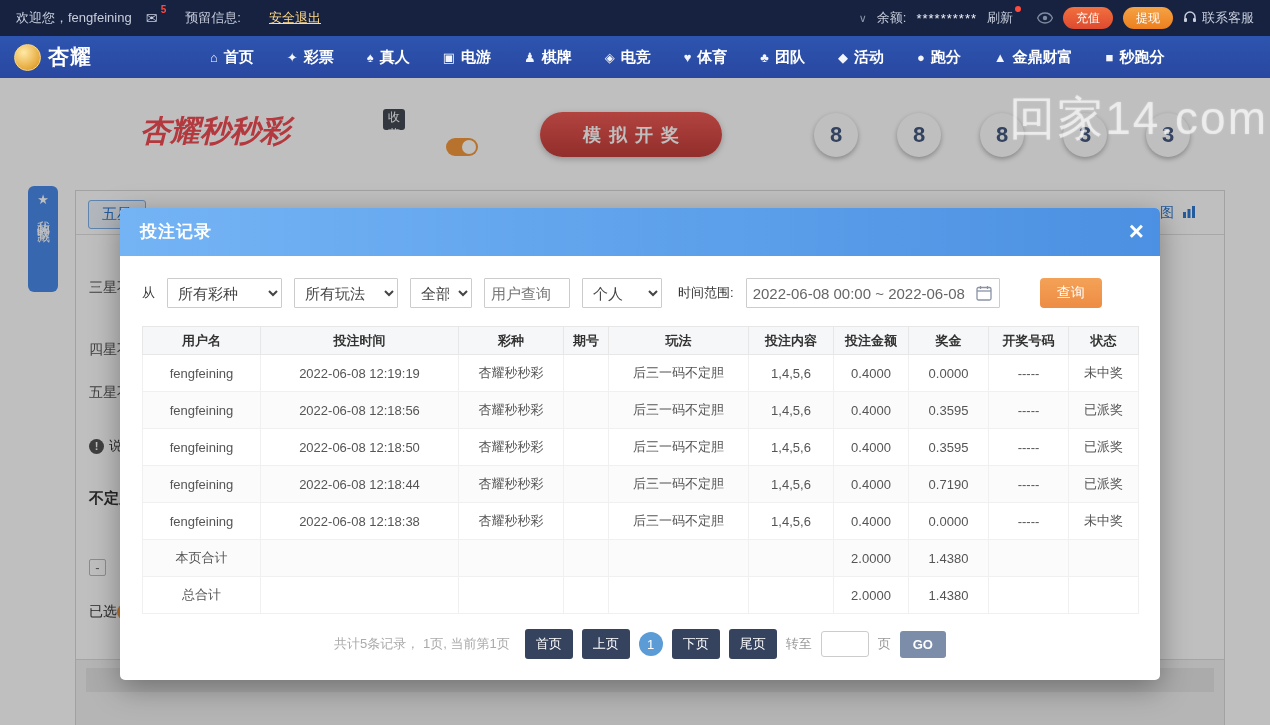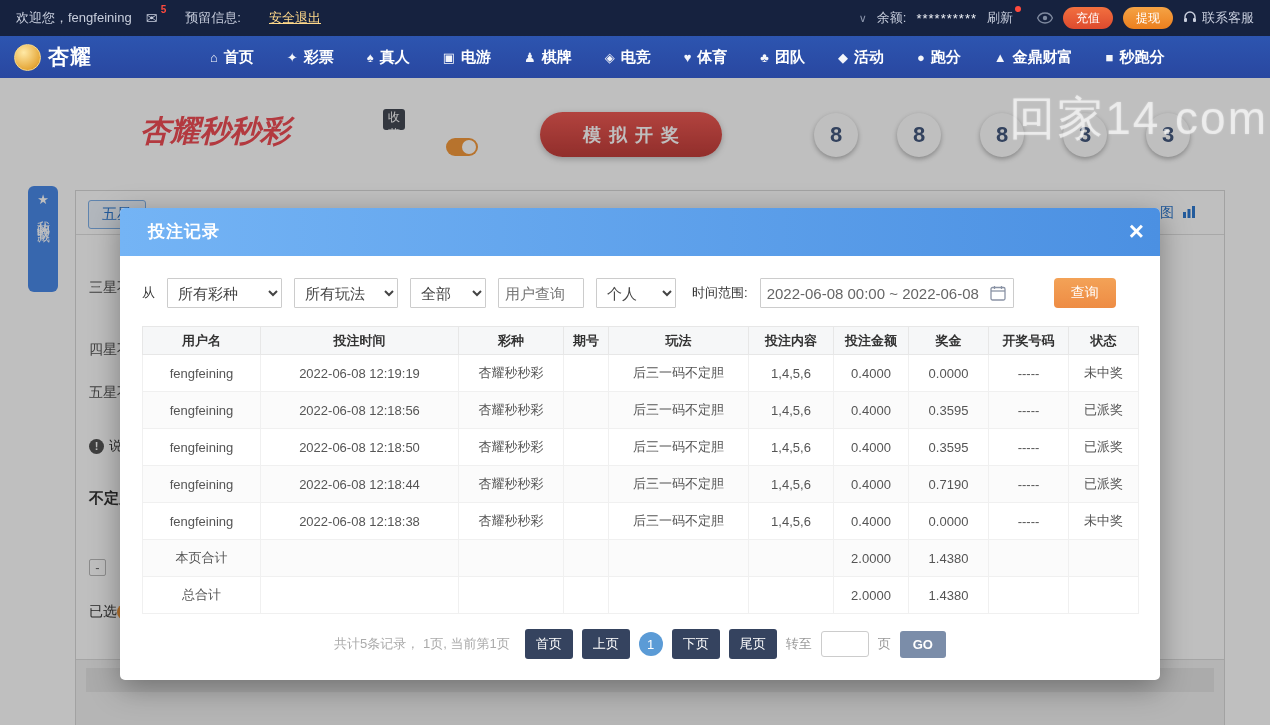--- a/index.html
+++ b/index.html
@@ -93,29 +93,29 @@
   
   .overlay { position:absolute; left:0; top:78px; width:100%; height:647px; background:rgba(0,0,0,.25); z-index:20; }
   .watermark { position:absolute; right:2px; top:88px; z-index:25; color:rgba(255,255,255,.55);
     font-size:46px; font-weight:normal; letter-spacing:2px; text-shadow:0 0 2px rgba(255,255,255,.4); }
 
   
   .modal { position:absolute; left:120px; top:208px; width:1040px; height:472px; background:#fff;
     border-radius:5px; z-index:40; box-shadow:0 8px 30px rgba(0,0,0,.35); }
   .modal-header { height:48px; border-radius:5px 5px 0 0;
     background:linear-gradient(90deg,#74b4f5,#4b90e2); position:relative; }
-  .modal-title { line-height:48px; padding-left:28px; color:#fff; font-size:17px; font-weight:bold;
+  .modal-title { line-height:48px; padding-left:20px; color:#fff; font-size:17px; font-weight:bold;
     letter-spacing:1px; }
   .modal-close { position:absolute; right:16px; top:8px; color:#fff; font-size:26px; font-weight:bold;
     cursor:pointer; line-height:30px; }
 
   .filters { display:flex; align-items:center; gap:12px; padding:22px 22px 0; font-size:13px; color:#333; }
   .filters select, .filters input { height:30px; border:1px solid #ccc; border-radius:1px; font-size:15px;
     color:#444; background:#fff; padding:0 6px; outline:none; }
-  .sel-lottery { width:115px; } .sel-play { width:104px; } .sel-scope { width:76px; }
+  .sel-lottery { width:115px; } .sel-play { width:104px; } .sel-scope { width:62px; }
   .user-input { width:86px; } .sel-person { width:80px; }
   .time-label { margin-left:4px; }
   .date-wrap { position:relative; }
   .date-input { width:254px; padding-right:30px !important; color:#666 !important; }
   .cal-icon { position:absolute; right:8px; top:7px; }
   .search-btn { margin-left:28px; width:62px; height:30px; border:none; border-radius:4px;
     background:linear-gradient(180deg,#f3a257,#ee8c44); color:#fff; font-size:14px; cursor:pointer; }
 
   .bet-table { margin:18px 22px 0; width:996px; border-collapse:collapse; table-layout:fixed; font-size:13px; }
   .bet-table th { background:#f6f7f8; border:1px solid #e7e7e7; height:28px; color:#333; font-size:13px;

